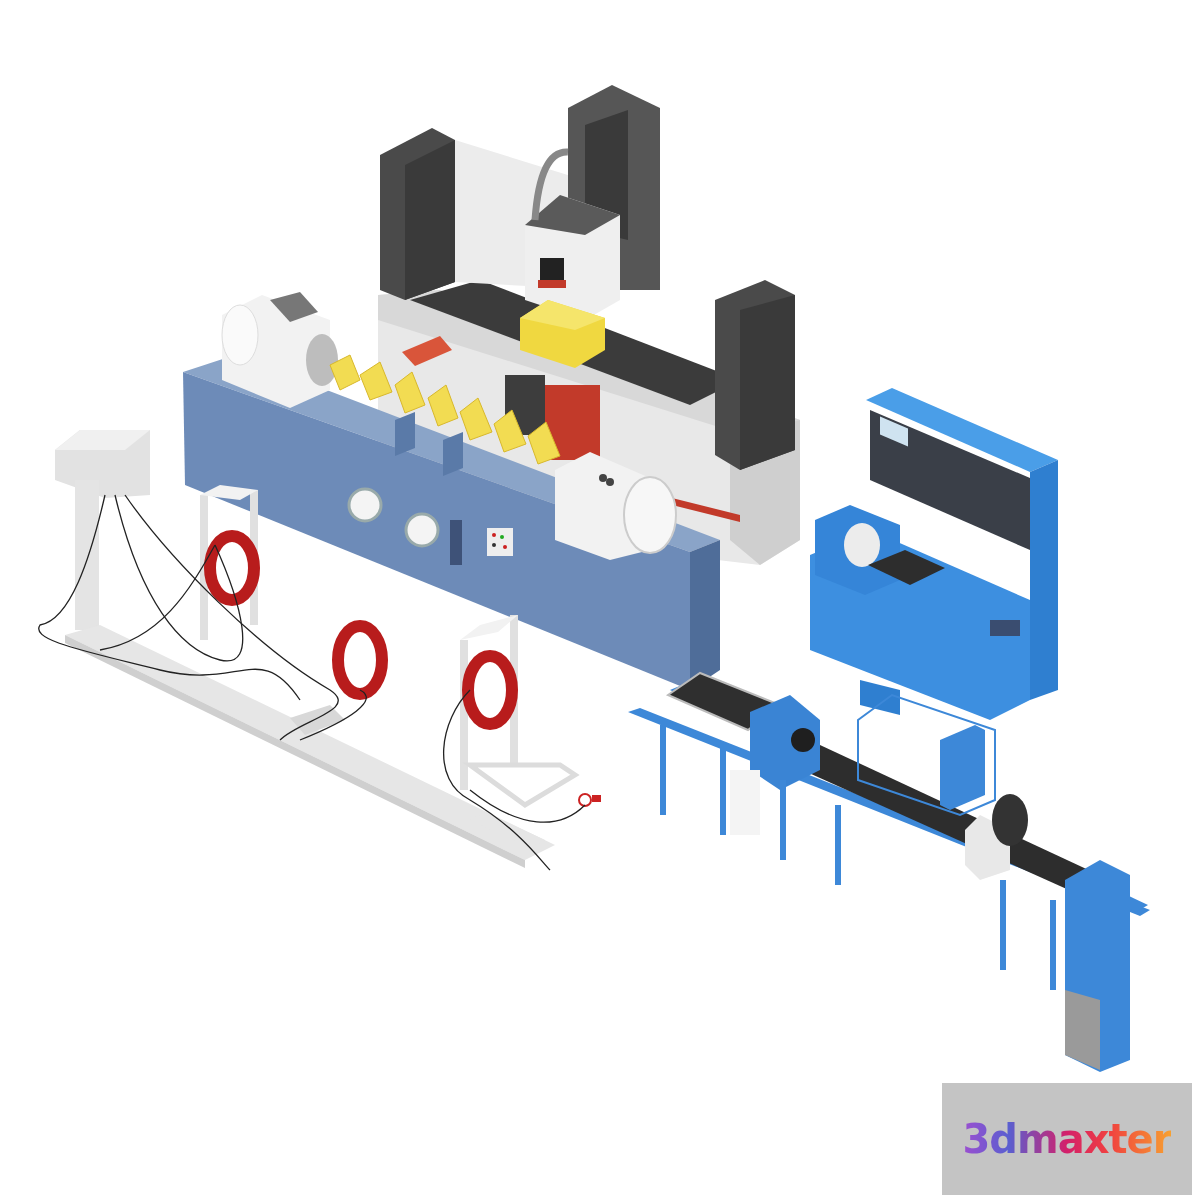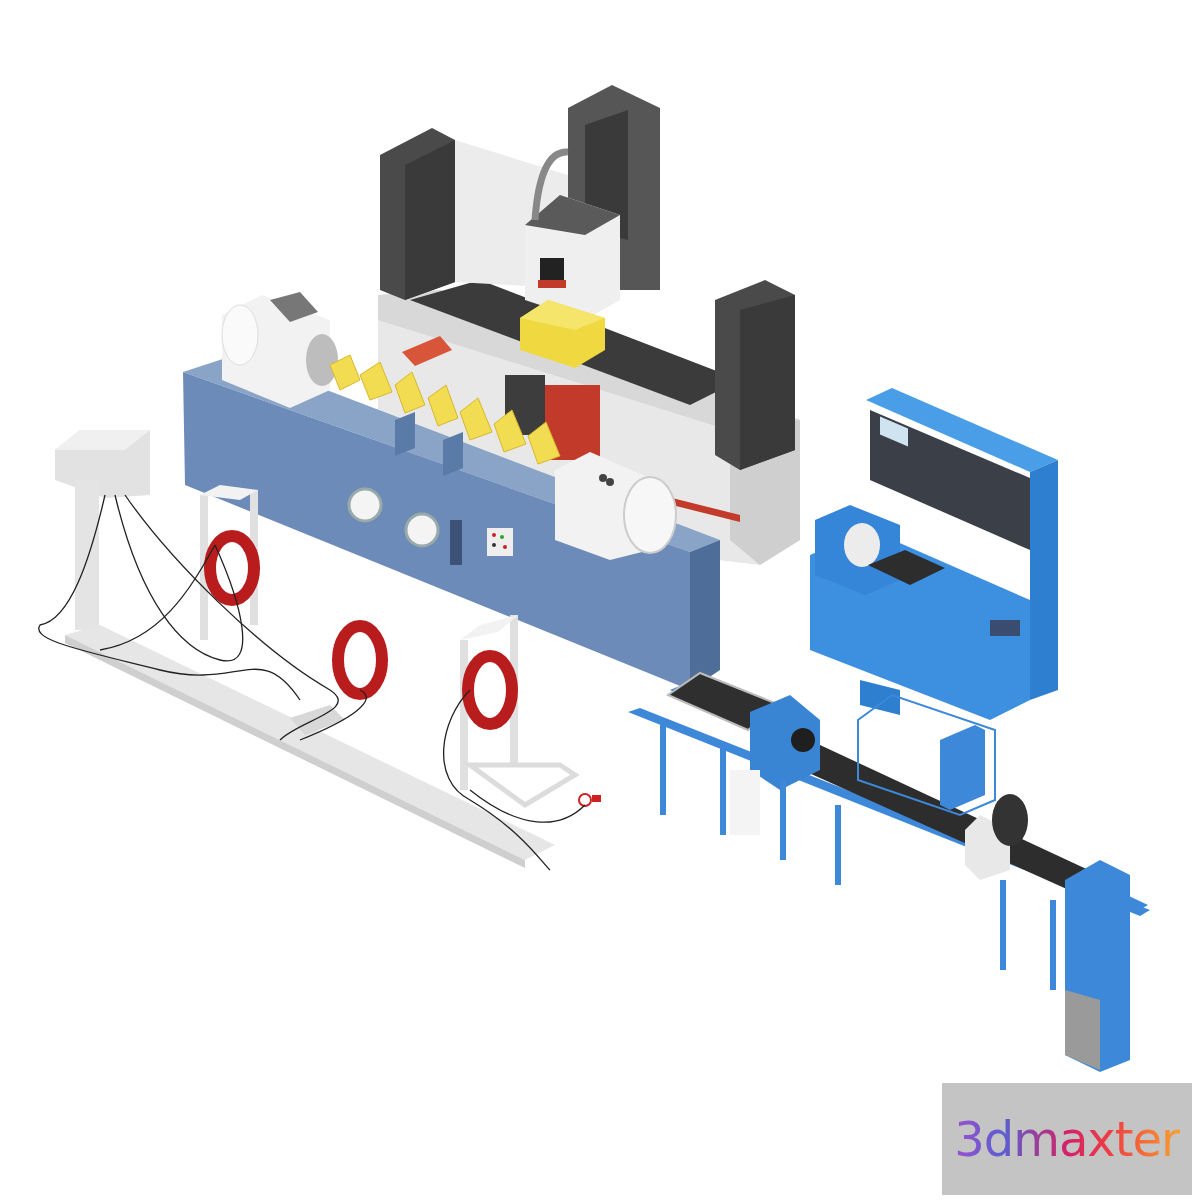--- a/index.html
+++ b/index.html
@@ -3,21 +3,21 @@
 <meta charset="utf-8">
 <style>
   html, body { margin: 0; padding: 0; }
   body { width: 1200px; height: 1200px; background: #ffffff; position: relative; overflow: hidden; font-family: "DejaVu Sans", sans-serif; }
   .scene { position: absolute; left: 0; top: 0; width: 1200px; height: 1200px; }
   .watermark {
     position: absolute; left: 942px; top: 1083px; width: 250px; height: 112px;
     background: #c4c4c4; display: flex; align-items: center; justify-content: center;
   }
   .watermark-text {
-    font-family: "DejaVu Sans", sans-serif; font-weight: normal; font-size: 48px; letter-spacing: -1px;
+    font-family: "DejaVu Sans", sans-serif; font-weight: bold; font-size: 40px; letter-spacing: -1px;
     background: linear-gradient(90deg, #9b4fd0 0%, #5a5fd0 22%, #d4206a 50%, #f04040 70%, #f7a030 100%);
     -webkit-background-clip: text; background-clip: text; color: transparent;
   }
 </style>
 </head>
 <body>
 
 <div class="scene">
 <svg width="1200" height="1200" viewBox="0 0 1200 1200" xmlns="http://www.w3.org/2000/svg">
 

